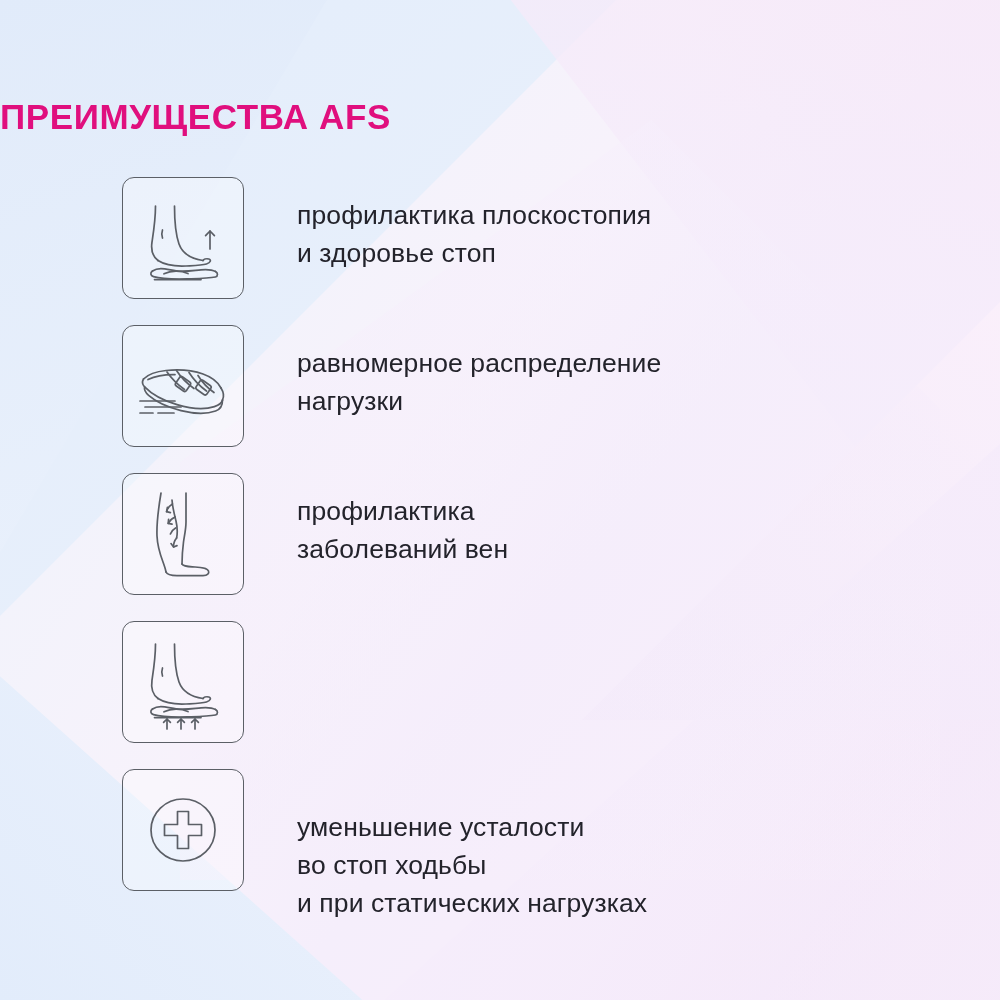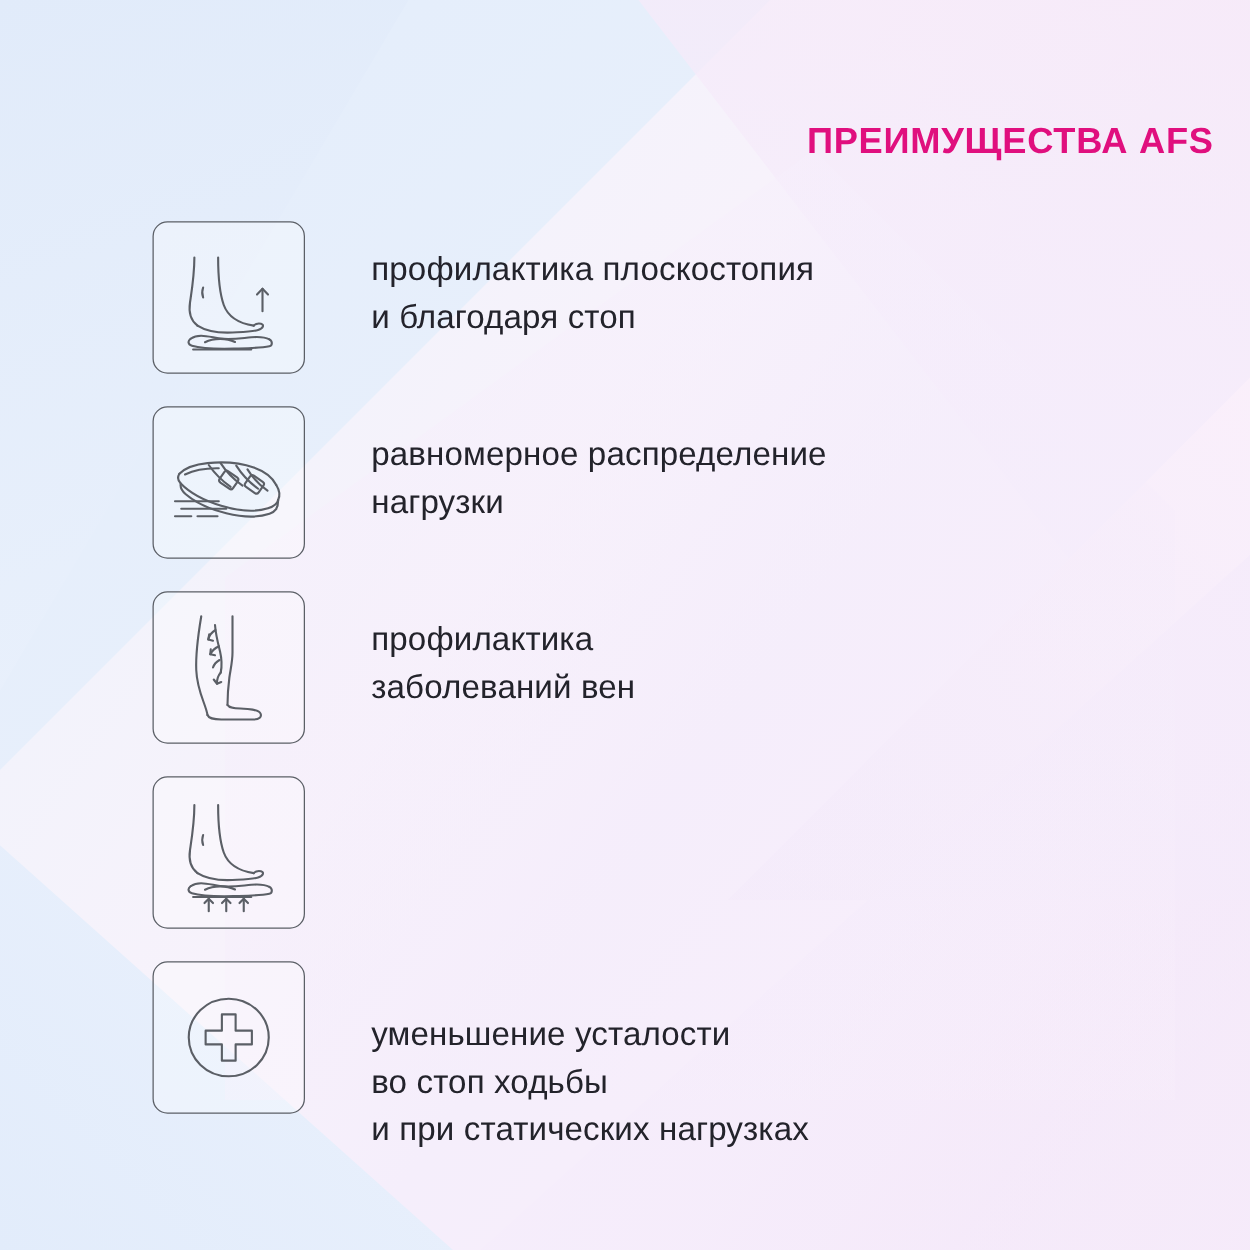--- a/index.html
+++ b/index.html
@@ -76,22 +76,22 @@
     background: linear-gradient(150deg, rgba(247,240,252,.55) 0%, rgba(245,236,251,.35) 60%, rgba(250,242,252,.2) 100%);
     clip-path: polygon(0 45%, 62% 0, 100% 38%, 100% 100%, 0 100%);
   }
 
   
   .title {
     position: absolute;
     top: 97px;
     left: 0;
     width: 971px;
-    text-align: right;
-    font-size: 29px;
+    text-align: left;
+    font-size: 35px;
     font-weight: bold;
     letter-spacing: 0.6px;
     color: #e00f7e;
     white-space: nowrap;
   }
 
   
   .rows {
     position: absolute;
     top: 177px;
@@ -176,21 +176,21 @@
 
             <path d="M33 87.8 C40 84.2, 50 84.2, 57 87.6"></path>
 
             <path d="M79 63 L79 45"></path>
             <path d="M74.6 49.6 L79 45 L83.4 49.6"></path>
           </svg>
         </span>
       </div>
       <div class="row-text">
         <span class="ln">профилактика плоскостопия</span>
-        <span class="ln">и благодаря стоп</span>
+        <span class="ln">и здоровье стоп</span>
       </div>
     </div>
 
     <div class="row row-3">
       <div class="icon-box">
         <span>
           <svg width="104" height="104" viewBox="0 0 104 104" fill="none" stroke="#5b5f66" stroke-width="1.7" stroke-linecap="round" stroke-linejoin="round">
 
             <path d="M12.5 45 C17 40.5, 25 37.5, 35 36.5 C48 35.2, 62 36.5, 72 40 C80.5 43, 87 48, 90 54"></path>
 

